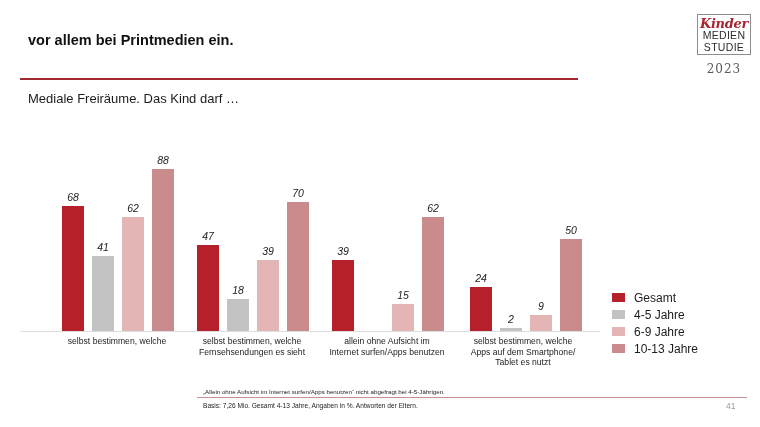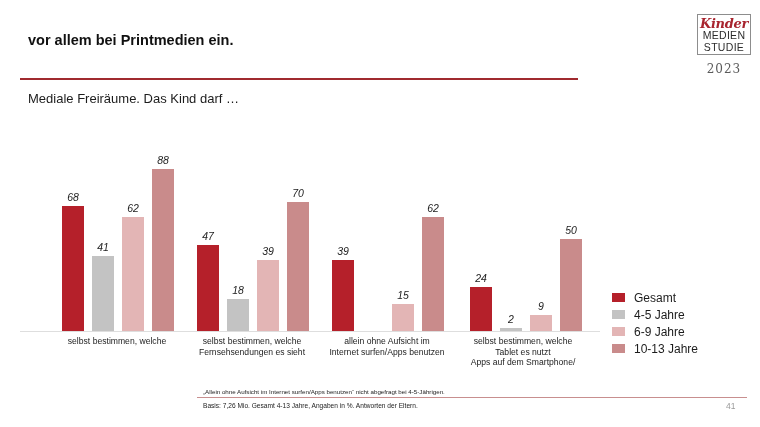--- a/index.html
+++ b/index.html
@@ -299,22 +299,22 @@
         <div class="cat-label" style="left: 157px; width: 150px;">
           <div>selbst bestimmen, welche</div>
           <div>Fernsehsendungen es sieht</div>
         </div>
         <div class="cat-label" style="left: 292px; width: 150px;">
           <div>allein ohne Aufsicht im</div>
           <div>Internet surfen/Apps benutzen</div>
         </div>
         <div class="cat-label" style="left: 428px; width: 150px;">
           <div>selbst bestimmen, welche</div>
+          <div>Apps auf dem Smartphone/</div>
           <div>Tablet es nutzt</div>
-          <div>Apps auf dem Smartphone/</div>
         </div>
       </div>
   </div>
 
   <div class="legend" id="legend">
       <div class="legend-row">
         <span class="legend-swatch" style="background: rgb(181, 32, 42);"></span>
         <span class="legend-label">Gesamt</span>
       </div>
       <div class="legend-row">

